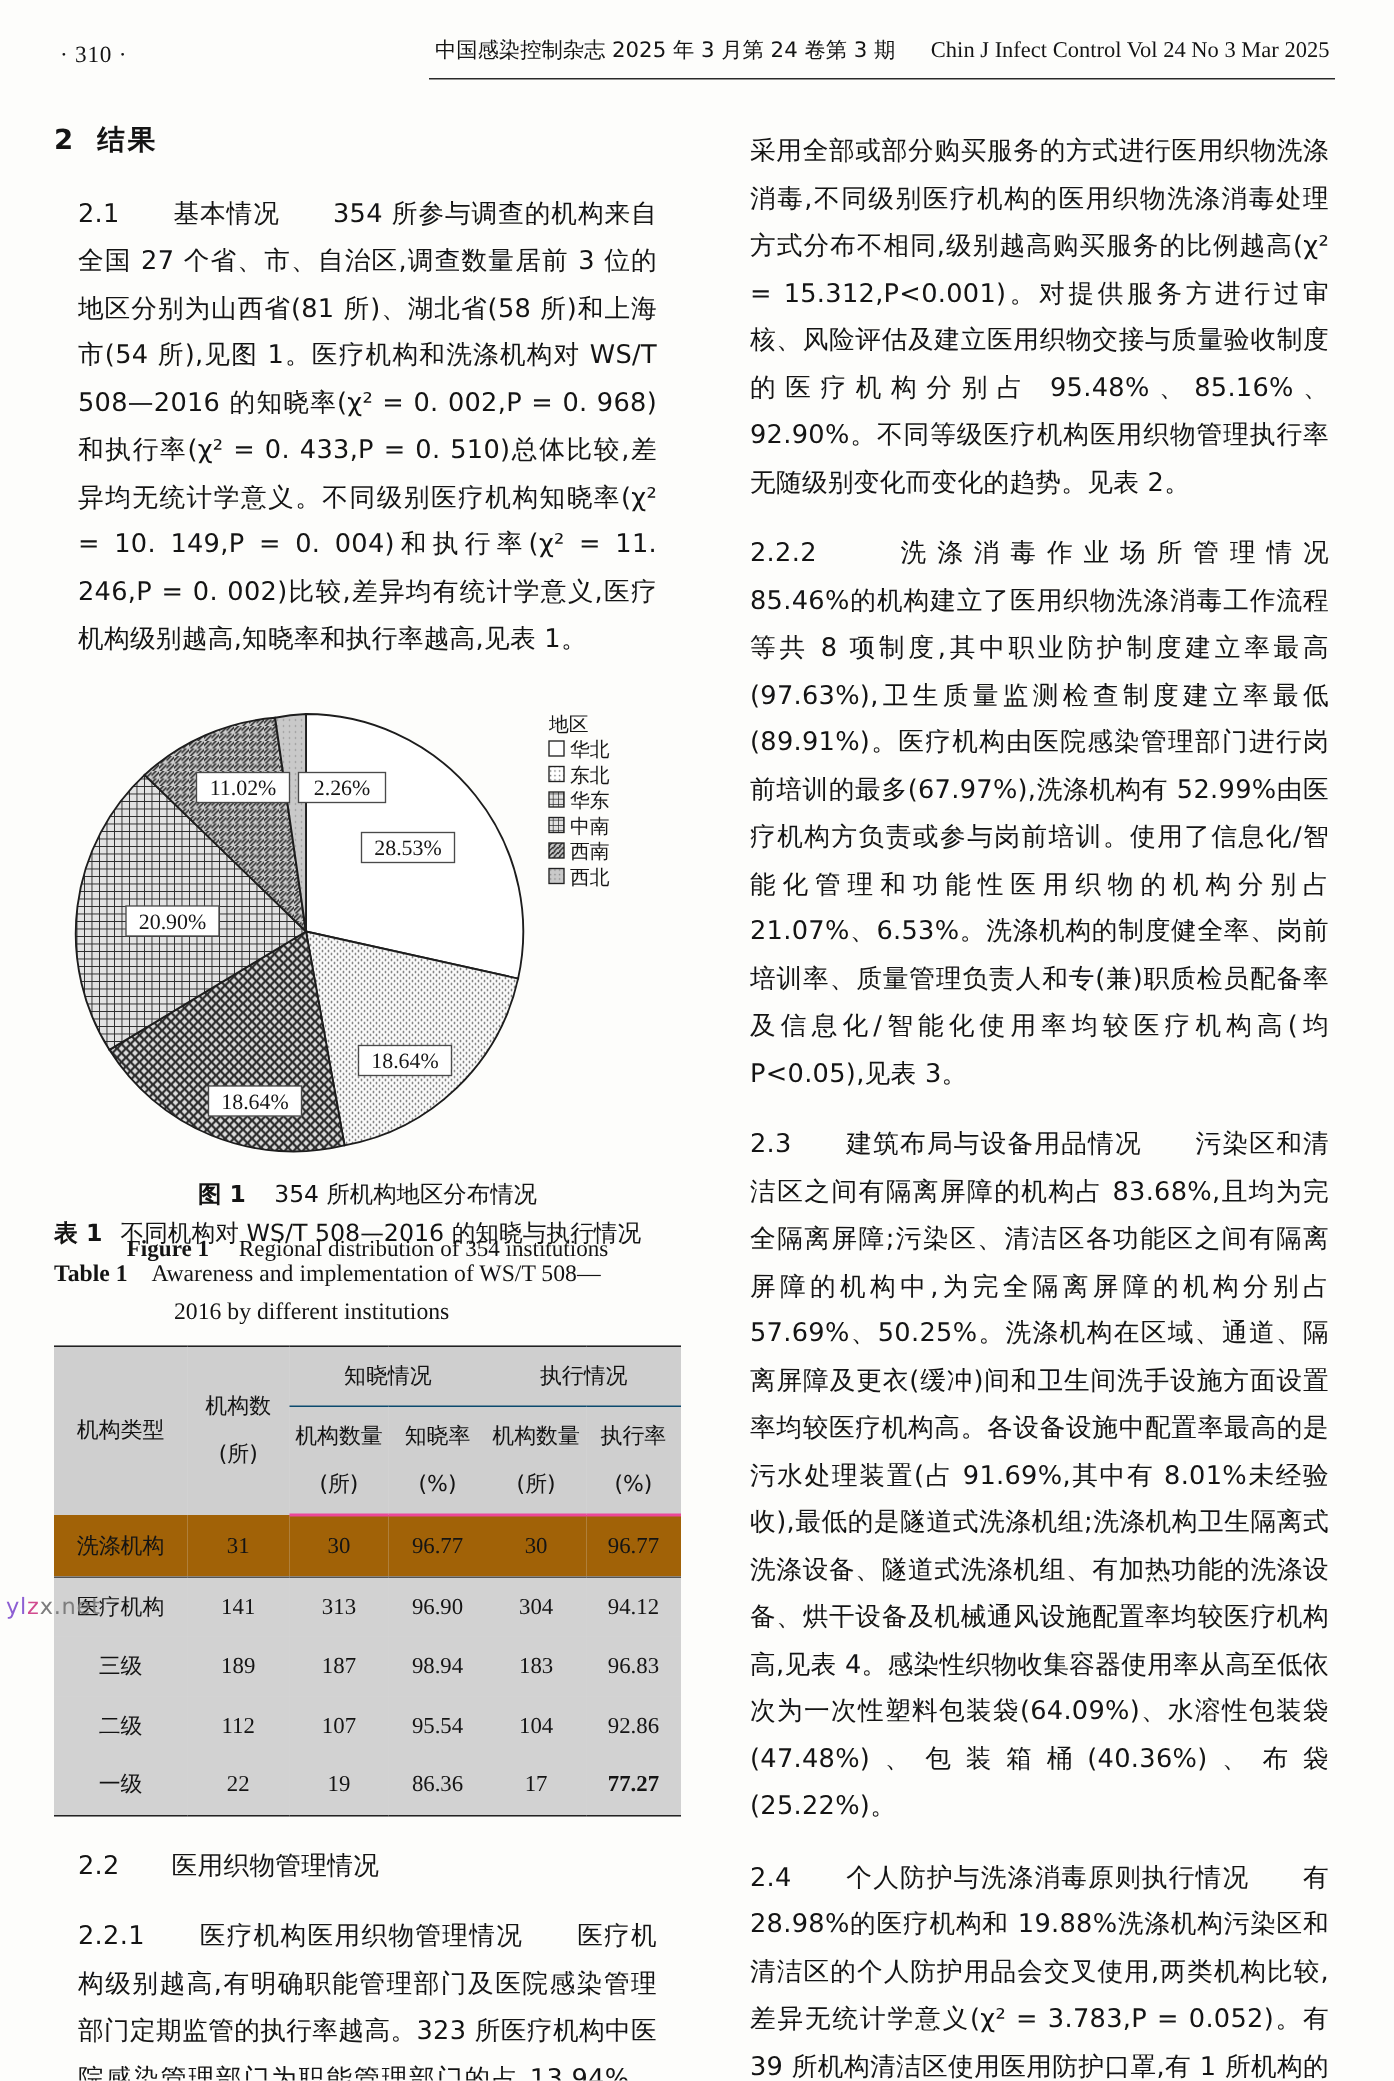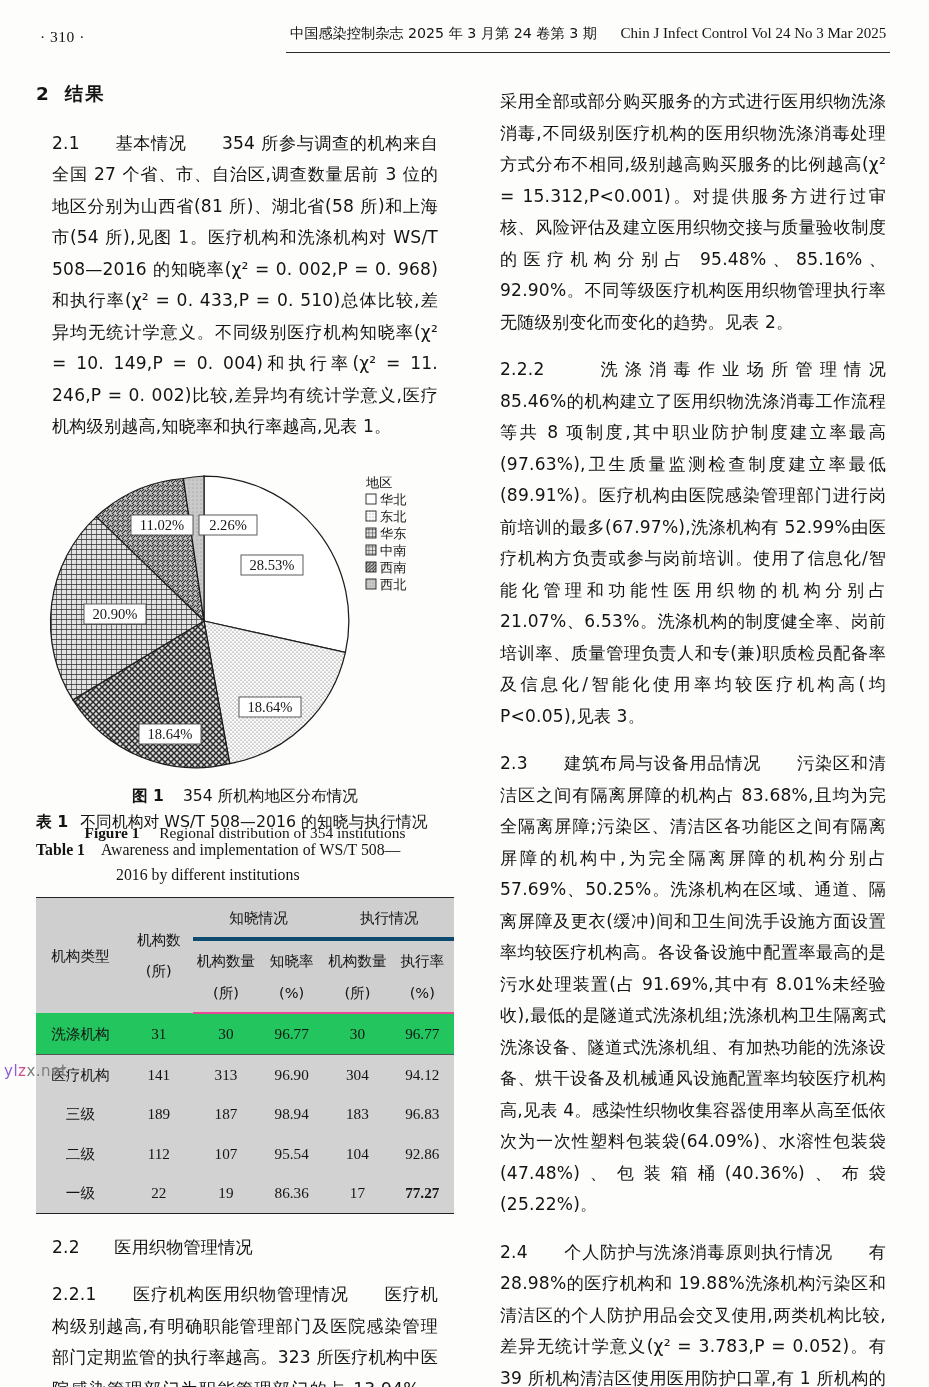--- a/index.html
+++ b/index.html
@@ -91,22 +91,22 @@
   table.data th, table.data td {
     padding:4px 2px; text-align:center; font-weight:normal;
     font-family:"DejaVu Sans",sans-serif;
   }
   table.data td.num, table.data th.num {
     font-family:"Liberation Serif",serif; font-size:15.2px;
   }
   .trule-top  { border-top:1.6px solid #222; }
   .trule-mid  { border-bottom:2px solid #ec4899; }
   .trule-bot  { border-bottom:1.6px solid #222; }
-  .span-rule  { border-bottom:4px solid #0c4a6e; }
-  .rowband-light { background:#22c55e; }
+  .span-rule  { border-bottom:1px solid #0c4a6e; }
+  .rowband-light { background:#a16207; }
   .rowband-dark  { background:#d2d2d2; }
   .hdrband { background:#cfcfcf; }
 
   
   .watermark {
     position:absolute; left:4px; bottom:8px;
     font-family:"DejaVu Sans",sans-serif; font-size:15px;
     letter-spacing:.5px;
   }
   .watermark .a { color:#8d5fd3; }

